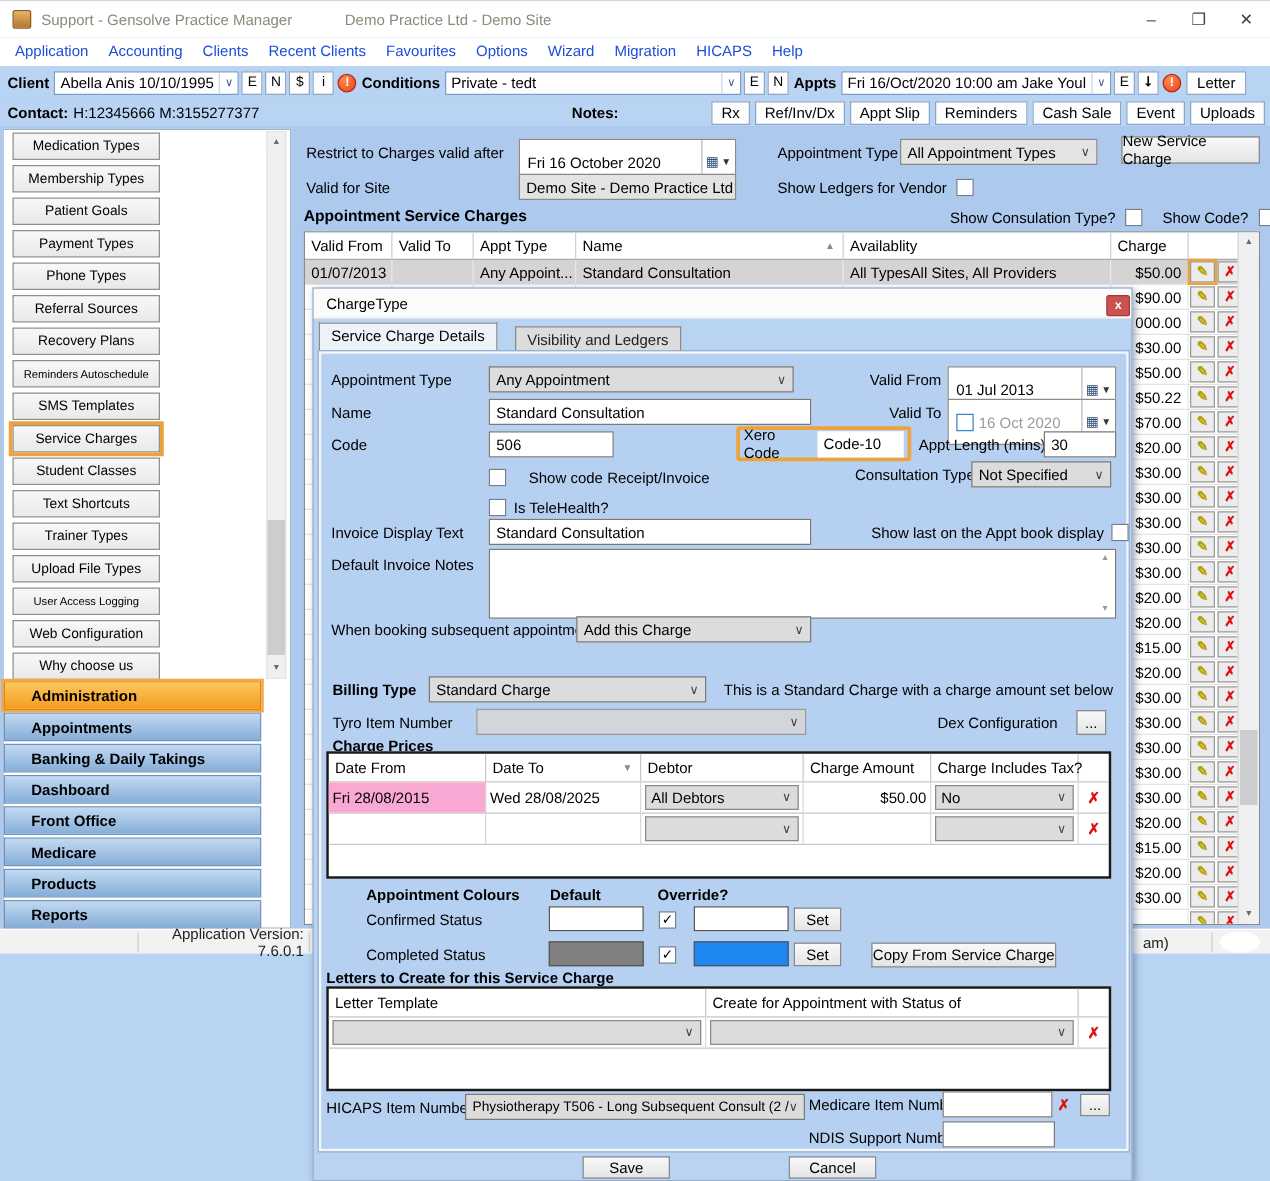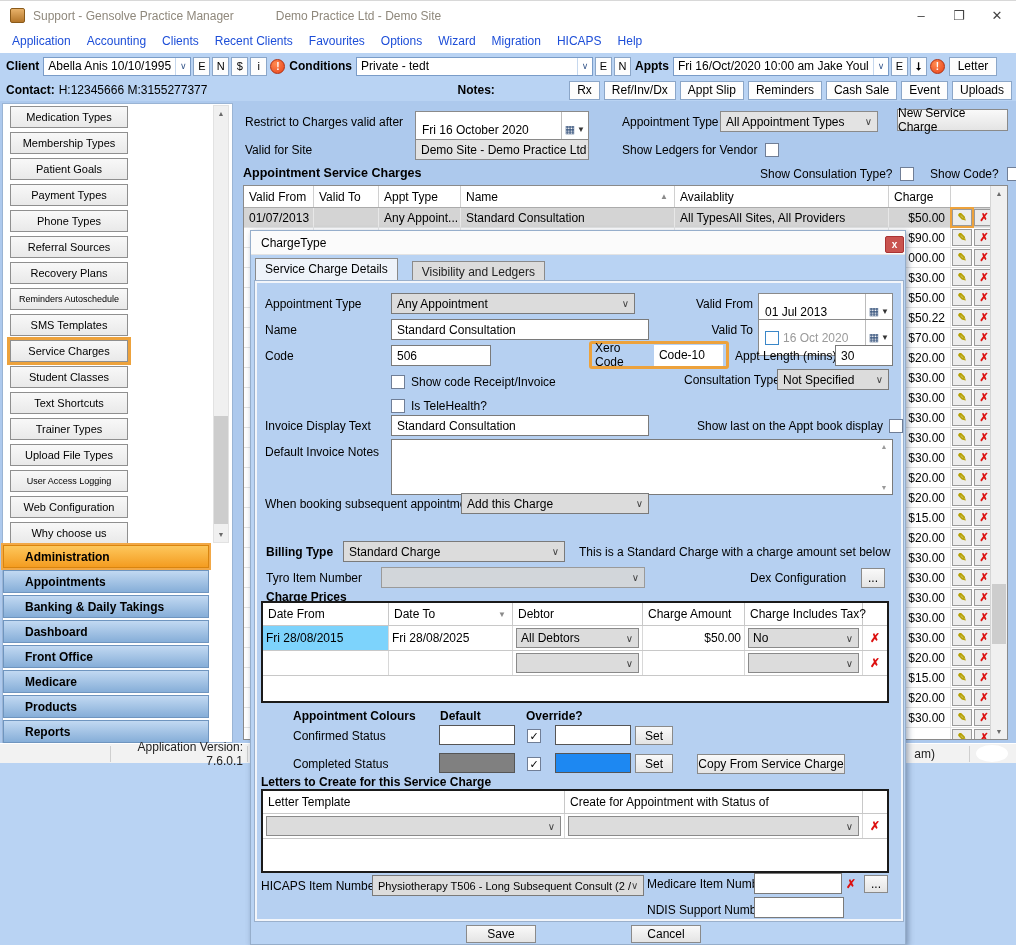--- a/index.html
+++ b/index.html
@@ -660,21 +660,21 @@
       </div>
       <div class="prow" style="left:478px; top:62px">
           <span>Appt Length (mins)</span>
         </div>
       <div class="winput" style="position:absolute; left:578px; top:62px; width:58px">
         <span>30</span>
       </div>
 
       <div class="prow" style="left:134px; top:88px">
         <span class="checkbox"></span>
-        <span style="margin-left:6px">Show code Receipt/Invoice</span>
+        <span style="margin-left:18px">Show code Receipt/Invoice</span>
       </div>
       <div class="prow" style="left:427px; top:86px">
           <span>Consultation Type</span>
         </div>
       <div class="dcombo" style="position:absolute; left:520px; top:86px; width:112px">
         <span>Not Specified</span>
         <span class="chev2">∨</span>
       </div>
       <div class="prow" style="left:134px; top:112px">
         <span class="checkbox"></span>
@@ -743,22 +743,22 @@
           <div class="gh" style="width:124px">
               <span>Date To</span>
               <span class="sort-asc">▼</span>
             </div>
           <div class="gh" style="width:130px">Debtor</div>
           <div class="gh" style="width:102px">Charge Amount</div>
           <div class="gh" style="width:118px">Charge Includes Tax?</div>
           <div class="gh" style="width:24px; border-right:none"></div>
         </div>
         <div class="grow">
-          <div class="gc" style="width:126px; background:#7dd3fc">Fri 28/08/2015</div>
-          <div class="gc" style="width:124px">Fri 28/08/2025</div>
+          <div class="gc" style="width:126px; background:#f9a8d4">Fri 28/08/2015</div>
+          <div class="gc" style="width:124px">Wed 28/08/2025</div>
           <div class="gc" style="width:130px">
             <div class="cell-combo">
                 <span>All Debtors</span>
                 <span class="chev2">∨</span>
               </div>
           </div>
           <div class="gc" style="width:102px; justify-content:flex-end">$50.00</div>
           <div class="gc" style="width:118px">
             <div class="cell-combo">
                 <span>No</span>

